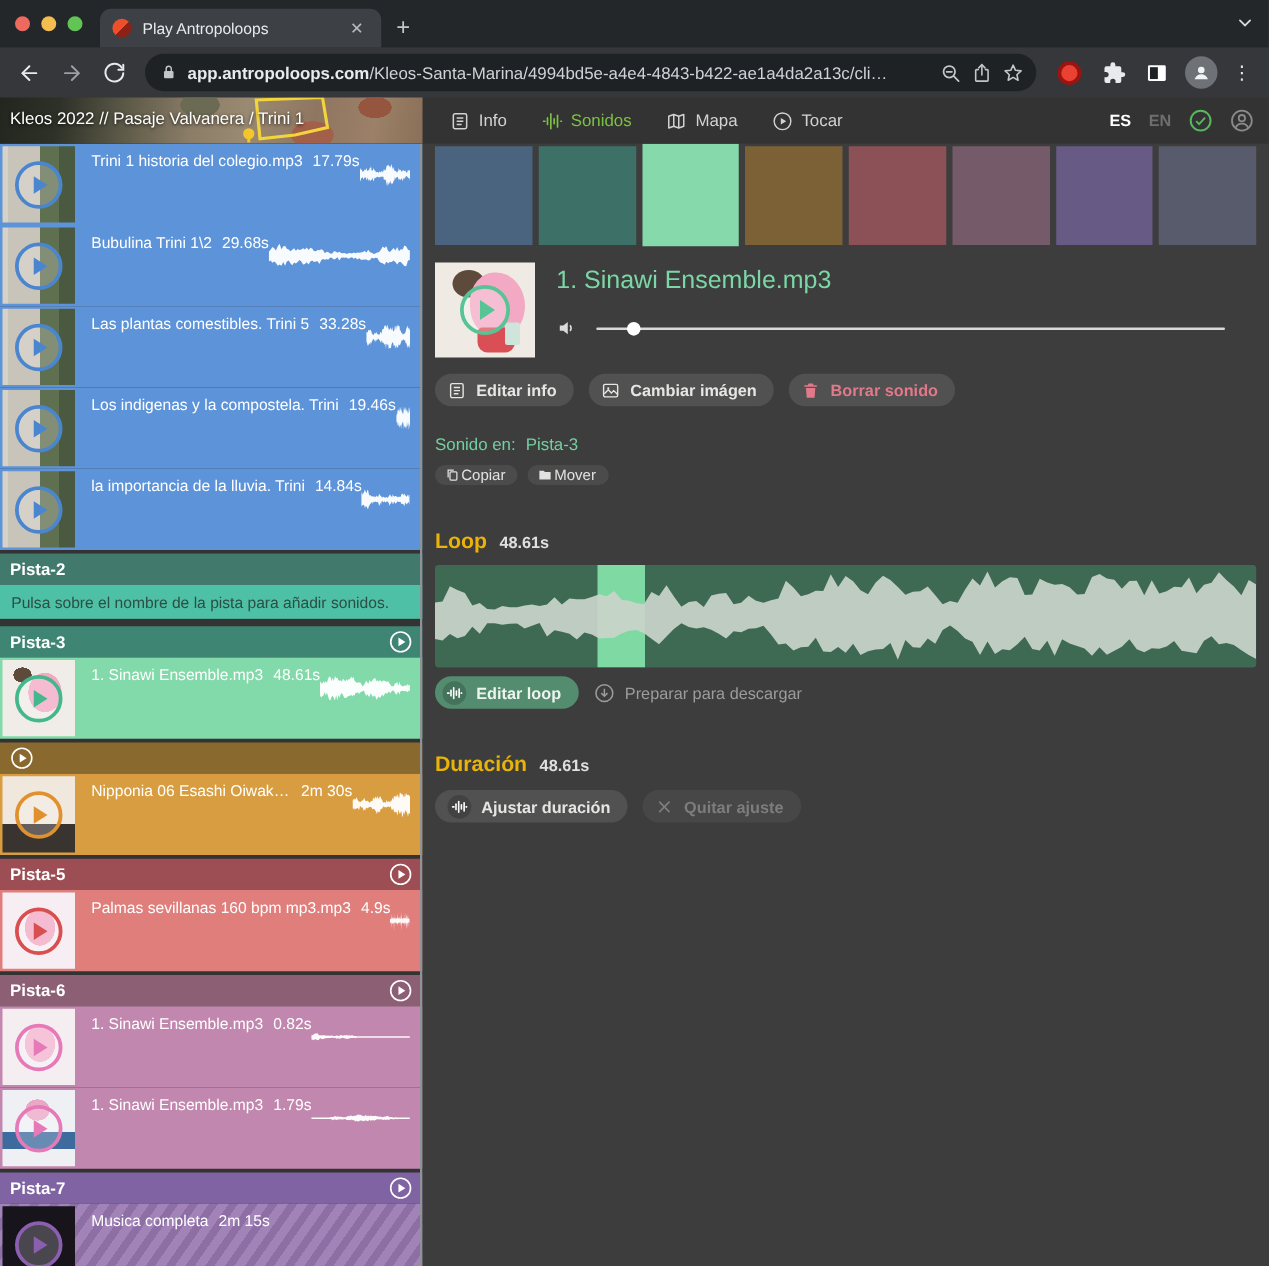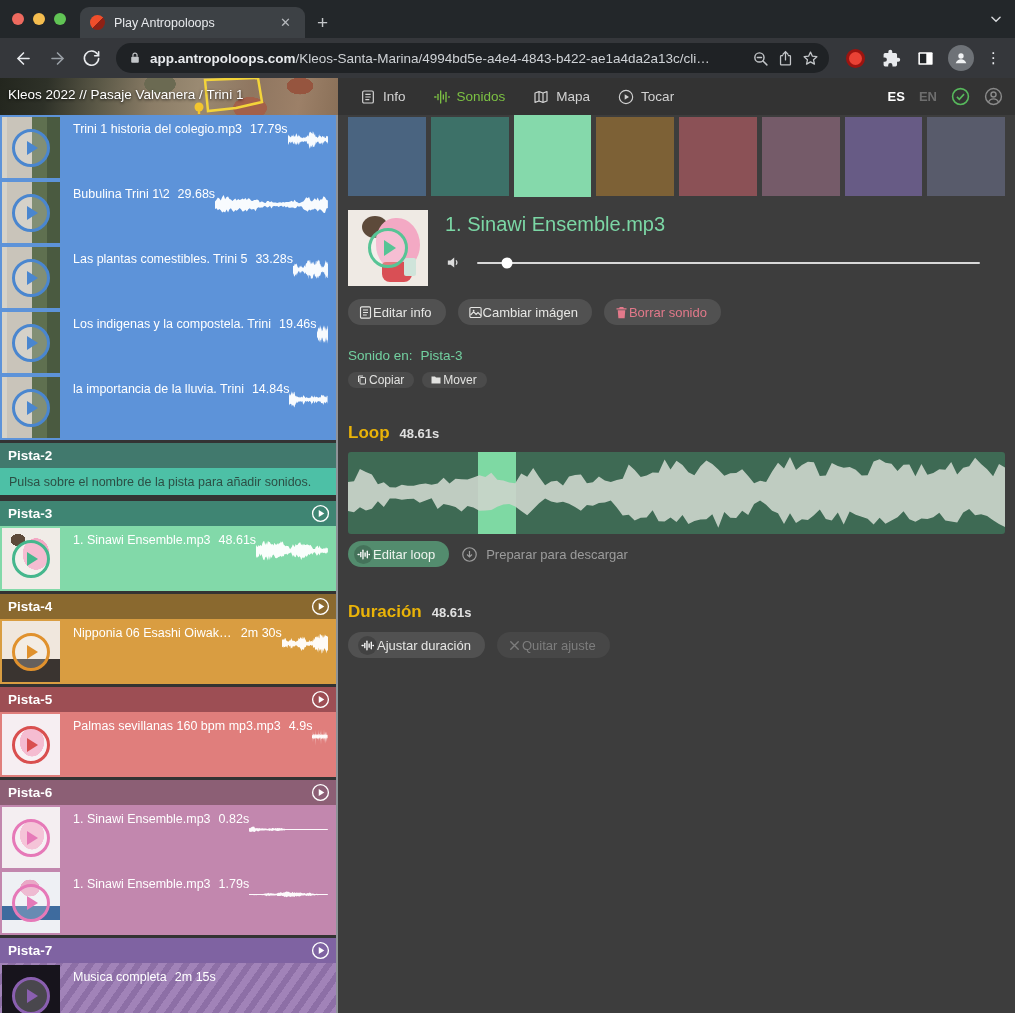--- a/index.html
+++ b/index.html
@@ -103,21 +103,21 @@
   .sh-right { flex:1; min-width:0; padding-top:3px; }
   .sound-title { color:#7bd7a5; font-size:20px; }
   .volume-row { display:flex; align-items:center; margin-top:18px; gap:15px; padding-right:25px; }
   .vol-icon { width:17px; height:17px; color:#dcdcdc; flex:0 0 auto; }
   .vol-track { flex:1; height:2px; background:#d9d9d9; position:relative; border-radius:1px; }
   .vol-thumb { position:absolute; left:6%; top:50%; transform:translate(-50%,-50%);
                width:11px; height:11px; border-radius:50%; background:#ffffff; }
 
   .pill-row { display:flex; gap:12px; margin-top:13px; align-items:center; }
   .pill { height:26px; border-radius:13px; background:#515151; color:#e6e6e4; font-size:13px;
-          display:inline-flex; align-items:center; padding:0 14px 0 10px; }
+          display:inline-flex; align-items:center; gap:8px; padding:0 14px 0 10px;font-weight:bold; }
   .pill svg { width:15px; height:15px; }
   .pill.danger { color:#e2798a;text-align:right; }
   .pill.green { background:#538c6e; color:#eef4ee; padding-left:6px; }
   .pill.green .icircle { width:19px; height:19px; border-radius:50%; background:rgba(0,0,0,.18);
           display:flex; align-items:center; justify-content:center; }
   .pill.green .icircle svg { width:13px; height:13px; }
   .pill.disabled { background:#474747; color:#7d7d7d; }
   .linklike { display:inline-flex; align-items:center; gap:8px; color:#9c9c9c; font-size:13px; }
   .linklike svg { width:17px; height:17px; }
 
@@ -386,21 +386,20 @@
               <span class="clip-dur">48.61s</span>
             </div>
             <svg viewBox="0 0 270 27" preserveAspectRatio="none" class="clip-wave">
               <path d="M0.0,7.8 L3.5,9.4 L6.9,9.8 L10.4,8.0 L13.8,9.3 L17.3,7.8 L20.8,9.3 L24.2,6.0 L27.7,4.3 L31.2,4.3 L34.6,8.0 L38.1,5.2 L41.5,7.8 L45.0,3.8 L48.5,5.3 L51.9,5.1 L55.4,7.1 L58.8,7.5 L62.3,7.1 L65.8,8.4 L69.2,5.8 L72.7,7.2 L76.2,8.0 L79.6,6.3 L83.1,7.6 L86.5,6.1 L90.0,6.4 L93.5,4.2 L96.9,5.7 L100.4,4.3 L103.8,7.6 L107.3,8.3 L110.8,9.3 L114.2,8.8 L117.7,9.0 L121.2,8.9 L124.6,10.4 L128.1,12.2 L131.5,10.9 L135.0,9.7 L138.5,7.3 L141.9,8.7 L145.4,9.9 L148.8,7.0 L152.3,8.3 L155.8,8.0 L159.2,6.6 L162.7,5.8 L166.2,5.3 L169.6,7.9 L173.1,7.1 L176.5,8.4 L180.0,6.7 L183.5,8.1 L186.9,8.1 L190.4,7.4 L193.8,7.6 L197.3,8.0 L200.8,8.6 L204.2,7.7 L207.7,9.1 L211.2,10.5 L214.6,11.9 L218.1,12.0 L221.5,11.9 L225.0,9.7 L228.5,9.5 L231.9,8.5 L235.4,11.3 L238.8,8.4 L242.3,11.1 L245.8,11.5 L249.2,12.1 L252.7,11.6 L256.2,11.2 L259.6,11.8 L263.1,10.2 L266.5,11.4 L270.0,11.0 L270.0,15.5 L266.5,15.5 L263.1,16.7 L259.6,15.9 L256.2,15.7 L252.7,15.9 L249.2,15.6 L245.8,15.8 L242.3,15.7 L238.8,18.5 L235.4,16.2 L231.9,17.8 L228.5,18.7 L225.0,16.9 L221.5,15.6 L218.1,15.3 L214.6,16.2 L211.2,17.8 L207.7,16.1 L204.2,17.0 L200.8,18.1 L197.3,17.1 L193.8,18.4 L190.4,20.1 L186.9,18.6 L183.5,20.1 L180.0,21.3 L176.5,20.2 L173.1,21.1 L169.6,22.9 L166.2,20.0 L162.7,19.3 L159.2,20.5 L155.8,19.1 L152.3,17.5 L148.8,20.3 L145.4,19.9 L141.9,18.1 L138.5,19.7 L135.0,17.5 L131.5,15.3 L128.1,15.9 L124.6,16.3 L121.2,16.7 L117.7,18.1 L114.2,16.8 L110.8,17.3 L107.3,16.9 L103.8,19.5 L100.4,18.8 L96.9,20.2 L93.5,18.7 L90.0,19.5 L86.5,19.7 L83.1,20.2 L79.6,21.1 L76.2,21.3 L72.7,21.1 L69.2,19.0 L65.8,17.4 L62.3,18.3 L58.8,21.0 L55.4,19.2 L51.9,23.1 L48.5,18.9 L45.0,23.4 L41.5,21.3 L38.1,19.5 L34.6,20.5 L31.2,23.2 L27.7,22.8 L24.2,20.0 L20.8,16.9 L17.3,19.3 L13.8,16.5 L10.4,19.4 L6.9,19.8 L3.5,20.9 L0.0,19.3 Z" fill="#ffffff" fill-opacity="0.96"></path>
             </svg>
           </div>
         </div>
       </div>
       <div class="track">
         <div class="track-header" style="background: rgb(138, 105, 47);">
-          <span class="track-name">Pista-4</span>
           <span class="track-play">
             <svg viewBox="0 0 24 24" style="width:19px;height:19px;display:block">
               <circle cx="12" cy="12" r="10" fill="none" stroke="currentColor" stroke-width="1.7"></circle>
               <path d="M9.8 7.6l7 4.4-7 4.4z" fill="currentColor"></path>
             </svg>
           </span>
         </div>
         <div class="clip" style="background: rgb(217, 157, 65);">
           <div class="thumb" style="background: linear-gradient(rgb(240, 231, 221) 0px, rgb(240, 231, 221) 62%, rgb(58, 52, 48) 62%, rgb(58, 52, 48) 100%);">
             <span class="thumb-play" style="color: rgb(224, 145, 45);"></span>

